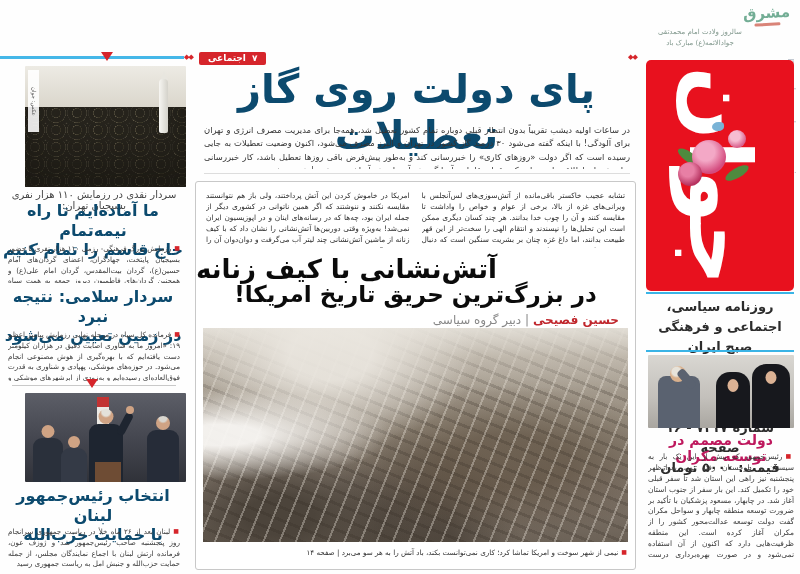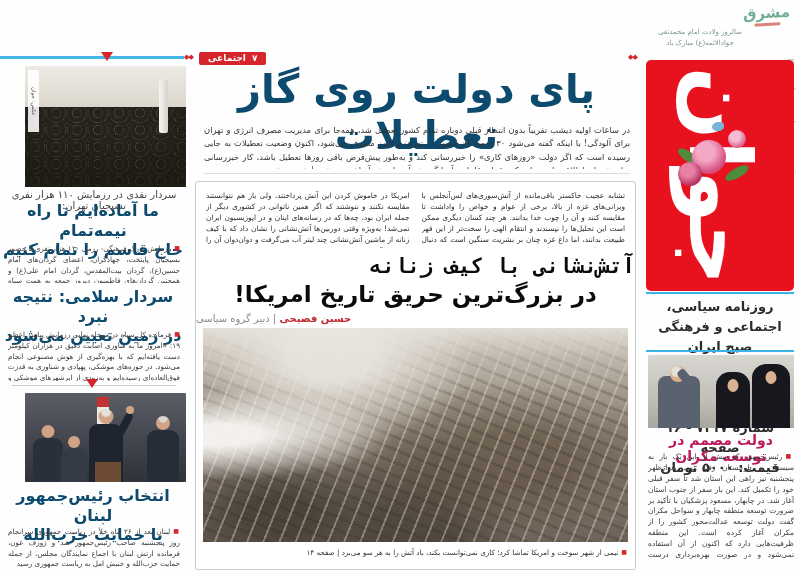--- a/index.html
+++ b/index.html
@@ -51,25 +51,25 @@
   .main-headline{left:195px;top:66px;width:443px;text-align:center;font-size:40px;
     font-weight:bold;color:#0c4a6e;letter-spacing:-1px;}
   .lead-par{left:204px;top:124px;width:426px;height:45px;font-size:8.4px;
     line-height:1.6;text-align:justify;color:#333;overflow:hidden;}
   .thin-div{left:204px;top:173px;width:426px;height:1px;background:#ddd;}
   .fire-box{left:195px;top:181px;width:441px;height:389px;border:1px solid #c8c8c8;
     border-radius:3px;background:#fff;box-sizing:border-box;}
   .fire-cols{position:absolute;top:8px;left:10px;right:10px;display:flex;gap:12px;}
   .fire-col{width:50%;font-size:7.4px;line-height:1.5;text-align:justify;color:#2e2e2e;
     height:58px;overflow:hidden;}
-  .fire-h1{position:absolute;top:72px;left:0;right:0;text-align:right;
-    font-size:21px;font-weight:bold;color:#0b0b0b;font-family:Liberation Mono, monospace;}
+  .fire-h1{position:absolute;top:72px;left:0;right:0;text-align:left;
+    font-size:26px;font-weight:bold;color:#0b0b0b;}
   .fire-h2{position:absolute;top:99px;left:0;right:0;text-align:center;
     font-size:23px;font-weight:bold;color:#0b0b0b;}
-  .fire-byline{position:absolute;top:131px;left:0;right:16px;text-align:left;font-size:10px;}
+  .fire-byline{position:absolute;top:131px;left:0;right:16px;text-align:right;font-size:12px;}
   .fire-byline .name{color:#c0272d;font-weight:bold;}
   .fire-byline .role{color:#888;}
   .ph-aerial{position:absolute;top:146px;left:7px;right:7px;height:214px;
     background:
       radial-gradient(ellipse at 4% 50%, rgba(248,246,243,.95) 0 7%, rgba(248,246,243,0) 30%),
       radial-gradient(ellipse at 30% 12%, rgba(235,231,224,.9) 0 10%, rgba(235,231,224,0) 35%),
       linear-gradient(180deg, rgba(228,224,216,.95) 0%, rgba(206,199,188,.55) 14%, rgba(0,0,0,0) 30%),
       repeating-linear-gradient(112deg, rgba(236,230,220,.35) 0 2px, rgba(0,0,0,0) 2px 15px),
       repeating-linear-gradient(22deg, rgba(50,42,34,.22) 0 3px, rgba(0,0,0,0) 3px 12px),
       radial-gradient(ellipse at 18% 88%, #4c443b 0 7%, rgba(0,0,0,0) 28%),

